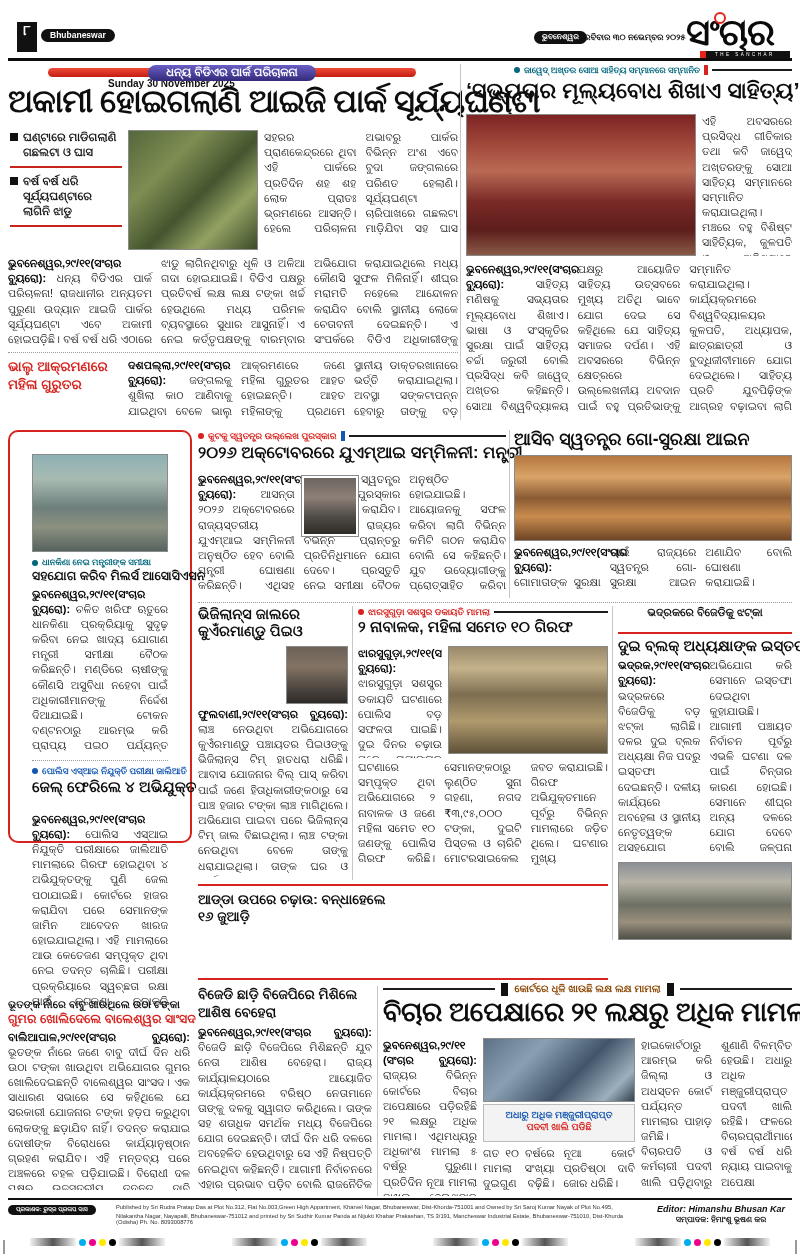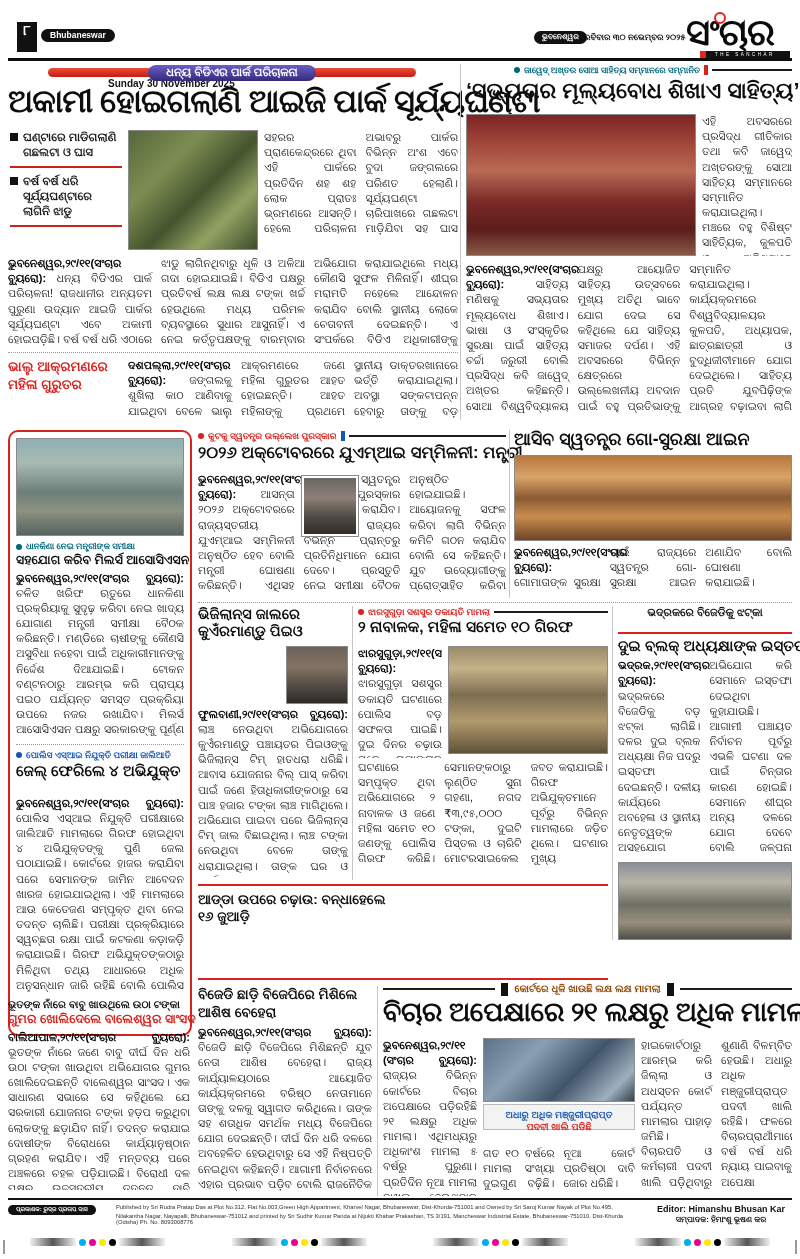--- a/index.html
+++ b/index.html
@@ -104,22 +104,22 @@
     <div class="abs photo" style="left:0;top:50px;width:230px;height:142px;
          background:linear-gradient(180deg,#7d2424 0%,#a34a3c 22%,#b96a55 40%,#7a2a26 62%,#5c1d1b 82%,#8a5a48 100%);"></div>
 
     <div class="abs body-text" style="left:236px;top:50px;width:90px;height:142px;">ଏହି ଅବସରରେ ପ୍ରସିଦ୍ଧ ଗୀତିକାର ତଥା କବି ଜାୱେଦ୍ ଅଖ୍ତରଙ୍କୁ ସୋଆ ସାହିତ୍ୟ ସମ୍ମାନରେ ସମ୍ମାନିତ କରାଯାଇଥିଲା। ମଞ୍ଚରେ ବହୁ ବିଶିଷ୍ଟ ସାହିତ୍ୟିକ, କୁଳପତି ଓ ଅତିଥିମାନେ ଉପସ୍ଥିତ ଥିଲେ। ସମ୍ମାନ ଗ୍ରହଣ କରି ସେ କୃତଜ୍ଞତା ଜଣାଇଥିଲେ।</div>
 
     <div class="abs body-text cols3" style="left:0;top:198px;width:326px;height:156px;">
       <b class="byline">ଭୁବନେଶ୍ୱର,୨୯/୧୧(ସଂଚାର ବ୍ୟୁରୋ): </b><span>ସାହିତ୍ୟ ମଣିଷକୁ ସଭ୍ୟତାର ମୂଲ୍ୟବୋଧ ଶିଖାଏ। ଭାଷା ଓ ସଂସ୍କୃତିର ସୁରକ୍ଷା ପାଇଁ ସାହିତ୍ୟ ଚର୍ଚ୍ଚା ଜରୁରୀ ବୋଲି ପ୍ରସିଦ୍ଧ କବି ଜାୱେଦ୍ ଅଖ୍ତର କହିଛନ୍ତି। ସୋଆ ବିଶ୍ୱବିଦ୍ୟାଳୟ ପକ୍ଷରୁ ଆୟୋଜିତ ସାହିତ୍ୟ ଉତ୍ସବରେ ମୁଖ୍ୟ ଅତିଥି ଭାବେ ଯୋଗ ଦେଇ ସେ କହିଥିଲେ ଯେ ସାହିତ୍ୟ ସମାଜର ଦର୍ପଣ। ଏହି ଅବସରରେ ବିଭିନ୍ନ କ୍ଷେତ୍ରରେ ଉଲ୍ଲେଖନୀୟ ଅବଦାନ ପାଇଁ ବହୁ ପ୍ରତିଭାଙ୍କୁ ସମ୍ମାନିତ କରାଯାଇଥିଲା। କାର୍ଯ୍ୟକ୍ରମରେ ବିଶ୍ୱବିଦ୍ୟାଳୟର କୁଳପତି, ଅଧ୍ୟାପକ, ଛାତ୍ରଛାତ୍ରୀ ଓ ବୁଦ୍ଧିଜୀବୀମାନେ ଯୋଗ ଦେଇଥିଲେ। ସାହିତ୍ୟ ପ୍ରତି ଯୁବପିଢ଼ିଙ୍କ ଆଗ୍ରହ ବଢ଼ାଇବା ଲାଗି ଏଭଳି ଉତ୍ସବ ଗୁରୁତ୍ୱପୂର୍ଣ୍ଣ ବୋଲି ବକ୍ତାମାନେ ମତ ଦେଇଥିଲେ। ଆଗାମୀ ଦିନରେ ଏହି ଉତ୍ସବକୁ ଆହୁରି ବ୍ୟାପକ କରାଯିବ ବୋଲି ଆୟୋଜକମାନେ କହିଛନ୍ତି।</span>
     </div>
   </div>
 
-  <div class="abs" style="left:8px;top:430px;width:184px;height:606px;border:2px solid #d6231e;border-radius:10px;
-       padding:6px;box-sizing:border-box;">
+  <div class="abs" style="left:8px;top:430px;width:184px;height:413px;border:2px solid #d6231e;border-radius:10px;
+       padding:22px;box-sizing:border-box;">
     <div class="photo" style="width:100%;height:98px;
          background:linear-gradient(180deg,#8fb0b4 0%,#a8bbb2 25%,#6d7f7b 55%,#8d9180 75%,#55635e 100%);"></div>
     <div class="krow" style="margin-top:5px;">
       <span class="kdot" style="background:#00677d;"></span>
       <span class="ktext" style="color:#00677d;font-size:8.5px;">ଧାନକିଣା ନେଇ ମନ୍ତ୍ରୀଙ୍କ ସମୀକ୍ଷା</span>
     </div>
     <div class="hl" style="font-size:12.5px;margin-top:2px;white-space:nowrap;">ସହଯୋଗ କରିବ ମିଲର୍ସ ଆସୋସିଏସନ</div>
     <div class="body-text" style="height:168px;margin-top:3px;">
       <b class="byline">ଭୁବନେଶ୍ୱର,୨୯/୧୧(ସଂଚାର ବ୍ୟୁରୋ): </b><span>ଚଳିତ ଖରିଫ ଋତୁରେ ଧାନକିଣା ପ୍ରକ୍ରିୟାକୁ ସୁଦୃଢ଼ କରିବା ନେଇ ଖାଦ୍ୟ ଯୋଗାଣ ମନ୍ତ୍ରୀ ସମୀକ୍ଷା ବୈଠକ କରିଛନ୍ତି। ମଣ୍ଡିରେ ଚାଷୀଙ୍କୁ କୌଣସି ଅସୁବିଧା ନହେବା ପାଇଁ ଅଧିକାରୀମାନଙ୍କୁ ନିର୍ଦ୍ଦେଶ ଦିଆଯାଇଛି। ଟୋକନ ବଣ୍ଟନଠାରୁ ଆରମ୍ଭ କରି ପ୍ରାପ୍ୟ ପଇଠ ପର୍ଯ୍ୟନ୍ତ ସମସ୍ତ ପ୍ରକ୍ରିୟା ଉପରେ ନଜର ରଖାଯିବ। ମିଲର୍ସ ଆସୋସିଏସନ ପକ୍ଷରୁ ସରକାରଙ୍କୁ ପୂର୍ଣ୍ଣ ସହଯୋଗ କରାଯିବ ବୋଲି ପ୍ରତିଶ୍ରୁତି ଦିଆଯାଇଛି। ଧାନ ଉଠାଣରେ ବିଳମ୍ବ ନକରିବାକୁ ମନ୍ତ୍ରୀ ସତର୍କ କରାଇ ଦେଇଛନ୍ତି। ବୈଠକରେ ବିଭାଗୀୟ ସଚିବ ଓ ବରିଷ୍ଠ ଅଧିକାରୀମାନେ ଉପସ୍ଥିତ ଥିଲେ।</span>
     </div>
@@ -223,21 +223,21 @@
       <span class="kline"></span>
     </div>
     <div class="abs hl" style="left:0;top:16px;width:409px;font-size:27px;letter-spacing:-0.5px;white-space:nowrap;text-align:center;">ବିଚାର ଅପେକ୍ଷାରେ ୨୧ ଲକ୍ଷରୁ ଅଧିକ ମାମଲା</div>
 
     <div class="abs body-text" style="left:0;top:56px;width:94px;height:158px;">
       <b class="byline">ଭୁବନେଶ୍ୱର,୨୯/୧୧ (ସଂଚାର ବ୍ୟୁରୋ): </b><span>ରାଜ୍ୟର ବିଭିନ୍ନ କୋର୍ଟରେ ବିଚାର ଅପେକ୍ଷାରେ ପଡ଼ିରହିଛି ୨୧ ଲକ୍ଷରୁ ଅଧିକ ମାମଲା। ଏଥିମଧ୍ୟରୁ ଅଧିକାଂଶ ମାମଲା ୫ ବର୍ଷରୁ ପୁରୁଣା। ପ୍ରତିଦିନ ନୂଆ ମାମଲା ଦାଖଲ ହେଉଥିବାରୁ ବୋଝ ବଢ଼ି ଚାଲିଛି।</span>
     </div>
 
     <div class="abs photo" style="left:100px;top:56px;width:152px;height:64px;
          background:linear-gradient(135deg,#5d7286 0%,#8aa0b2 30%,#41546a 60%,#9db0bd 85%,#32414f 100%);"></div>
-    <div class="abs" style="left:100px;top:122px;width:152px;height:26px;background:#f3f3f3;border:1px solid #bbb;
+    <div class="abs" style="left:100px;top:122px;width:152px;height:38px;background:#f3f3f3;border:1px solid #bbb;
          box-sizing:border-box;text-align:center;padding-top:4px;">
       <div style="font-size:9.5px;font-weight:800;color:#1557b0;">ଅଧାରୁ ଅଧିକ ମଞ୍ଜୁରୀପ୍ରାପ୍ତ</div>
       <div style="font-size:9.5px;font-weight:800;color:#d6231e;">ପଦବୀ ଖାଲି ପଡିଛି</div>
     </div>
     <div class="abs body-text cols2" style="left:100px;top:164px;width:152px;height:50px;">ଗତ ୧୦ ବର୍ଷରେ ମାମଲା ସଂଖ୍ୟା ଦୁଇଗୁଣ ବଢ଼ିଛି। ନୂଆ କୋର୍ଟ ପ୍ରତିଷ୍ଠା ଦାବି ଜୋର ଧରିଛି।</div>
 
     <div class="abs body-text cols2" style="left:258px;top:56px;width:151px;height:158px;">ହାଇକୋର୍ଟଠାରୁ ଆରମ୍ଭ କରି ଜିଲ୍ଲା ଓ ଅଧସ୍ତନ କୋର୍ଟ ପର୍ଯ୍ୟନ୍ତ ମାମଲାର ପାହାଡ଼ ଜମିଛି। ବିଚାରପତି ଓ କର୍ମଚାରୀ ପଦବୀ ଖାଲି ପଡ଼ିଥିବାରୁ ଶୁଣାଣି ବିଳମ୍ବିତ ହେଉଛି। ଅଧାରୁ ଅଧିକ ମଞ୍ଜୁରୀପ୍ରାପ୍ତ ପଦବୀ ଖାଲି ରହିଛି। ଫଳରେ ବିଚାରପ୍ରାର୍ଥୀମାନେ ବର୍ଷ ବର୍ଷ ଧରି ନ୍ୟାୟ ପାଇବାକୁ ଅପେକ୍ଷା କରିଛନ୍ତି। ମାମଲାର ତ୍ୱରିତ ସମାଧାନ ପାଇଁ ଲୋକ ଅଦାଲତ ଉପରେ ଗୁରୁତ୍ୱ ଦିଆଯାଉଛି। ଅନଲାଇନ ଶୁଣାଣି ବ୍ୟବସ୍ଥାକୁ ମଧ୍ୟ ବ୍ୟାପକ କରାଯିବାର ଯୋଜନା ରହିଛି।</div>
   </div>
 
   <div class="abs" style="left:8px;top:998px;width:182px;height:198px;">
@@ -246,21 +246,21 @@
     <div class="body-text" style="height:160px;margin-top:3px;">
       <b class="byline">ବାଲିଆପାଳ,୨୯/୧୧(ସଂଚାର ବ୍ୟୁରୋ): </b><span>ଭୂତଙ୍କ ନାଁରେ ଜଣେ ବାବୁ ଦୀର୍ଘ ଦିନ ଧରି ଉଠା ଟଙ୍କା ଖାଉଥିବା ଅଭିଯୋଗର ଗୁମର ଖୋଲିଦେଇଛନ୍ତି ବାଲେଶ୍ୱର ସାଂସଦ। ଏକ ସାଧାରଣ ସଭାରେ ସେ କହିଥିଲେ ଯେ ସରକାରୀ ଯୋଜନାର ଟଙ୍କା ହଡ଼ପ କରୁଥିବା ଲୋକଙ୍କୁ ଛଡ଼ାଯିବ ନାହିଁ। ତଦନ୍ତ କରାଯାଇ ଦୋଷୀଙ୍କ ବିରୋଧରେ କାର୍ଯ୍ୟାନୁଷ୍ଠାନ ଗ୍ରହଣ କରାଯିବ। ଏହି ମନ୍ତବ୍ୟ ପରେ ଅଞ୍ଚଳରେ ଚହଳ ପଡ଼ିଯାଇଛି। ବିରୋଧୀ ଦଳ ପକ୍ଷରୁ ଉଚ୍ଚସ୍ତରୀୟ ତଦନ୍ତ ଦାବି କରାଯାଇଛି। ଜିଲ୍ଲା ପ୍ରଶାସନ ପକ୍ଷରୁ ଏ ନେଇ ଅନୁସନ୍ଧାନ ଆରମ୍ଭ ହୋଇଛି। ହିତାଧିକାରୀମାନେ ନିଜ ପ୍ରାପ୍ୟ ଫେରି ପାଇବା ଆଶାରେ ଅଛନ୍ତି। ଆଗାମୀ ଦିନରେ ଏହି ପ୍ରସଙ୍ଗ ଆହୁରି ଜୋର ଧରିବ ବୋଲି ରାଜନୈତିକ ମହଲରେ ଆଲୋଚନା ହେଉଛି।</span>
     </div>
   </div>
 
   <div class="abs" style="left:8px;top:1198px;width:784px;height:1.5px;background:#111;"></div>
 
   <div class="abs pill" style="left:8px;top:1205px;font-size:6px;font-weight:700;padding:1px 8px 2px;">ପ୍ରକାଶକ: ରୁଦ୍ର ପ୍ରତାପ ଦାସ</div>
   <div class="abs" style="left:116px;top:1204px;width:528px;font-size:5.8px;color:#333;">Published by Sri Rudra Pratap Das at Plot No.312, Flat No.003,Green High Appartment, Kharvel Nagar, Bhubaneswar, Dist-Khorda-751001 and Owned by Sri Saroj Kumar Nayak of Plot No.495,</div>
   <div class="abs" style="left:116px;top:1213px;width:528px;font-size:5.8px;color:#333;">Nilakantha Nagar, Nayapalli, Bhubaneswar-751012 and printed by Sri Sudhir Kumar Panda at Nijukti Khabar Prakashan, TS 3/191, Mancheswar Industrial Estate, Bhubaneswar-751010, Dist-Khurda (Odisha) Ph. No. 8093008776</div>
-  <div class="abs" style="left:650px;top:1204px;width:142px;font-size:9px;font-weight:800;text-align:center;color:#111;">Editor: Himanshu Bhusan Kar</div>
+  <div class="abs" style="left:650px;top:1204px;width:142px;font-size:9px;font-weight:800;text-align:center;color:#111;font-style:italic;">Editor: Himanshu Bhusan Kar</div>
   <div class="abs" style="left:650px;top:1215px;width:142px;font-size:8px;font-weight:700;text-align:center;color:#111;">ସମ୍ପାଦକ: ହିମାଂଶୁ ଭୂଷଣ କର</div>
 
   <div class="abs" style="left:30px;top:1238px;width:740px;display:flex;justify-content:space-between;">
     <div class="reggroup">
       <span class="regbar"></span>
       <span class="regdot" style="background:#00aeef;"></span>
       <span class="regdot" style="background:#ec008c;"></span>
       <span class="regdot" style="background:#ffe800;"></span>
       <span class="regdot" style="background:#000;"></span>
       <span class="regbar"></span>

